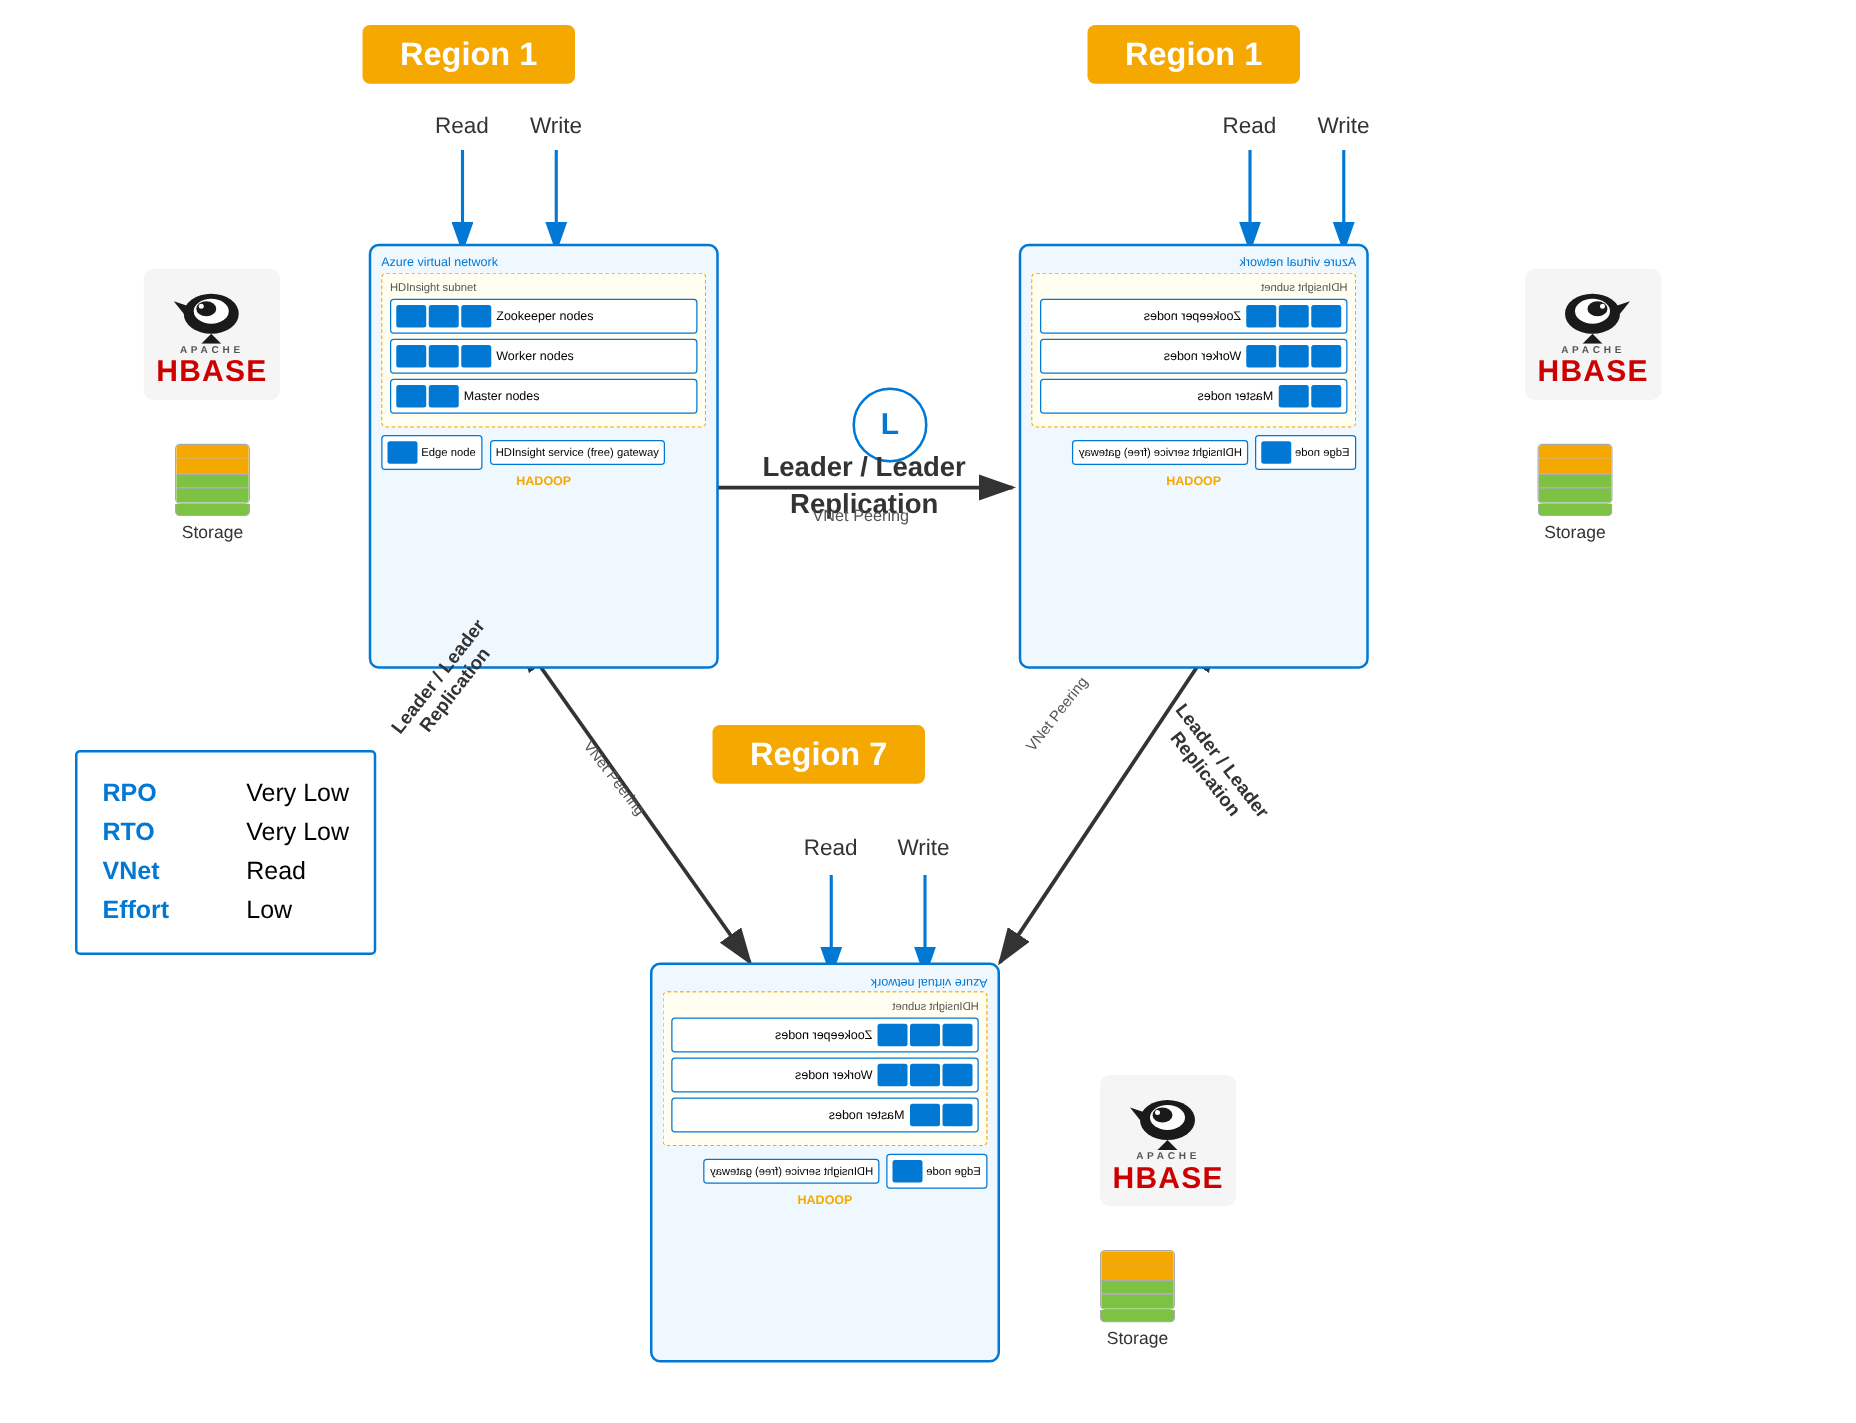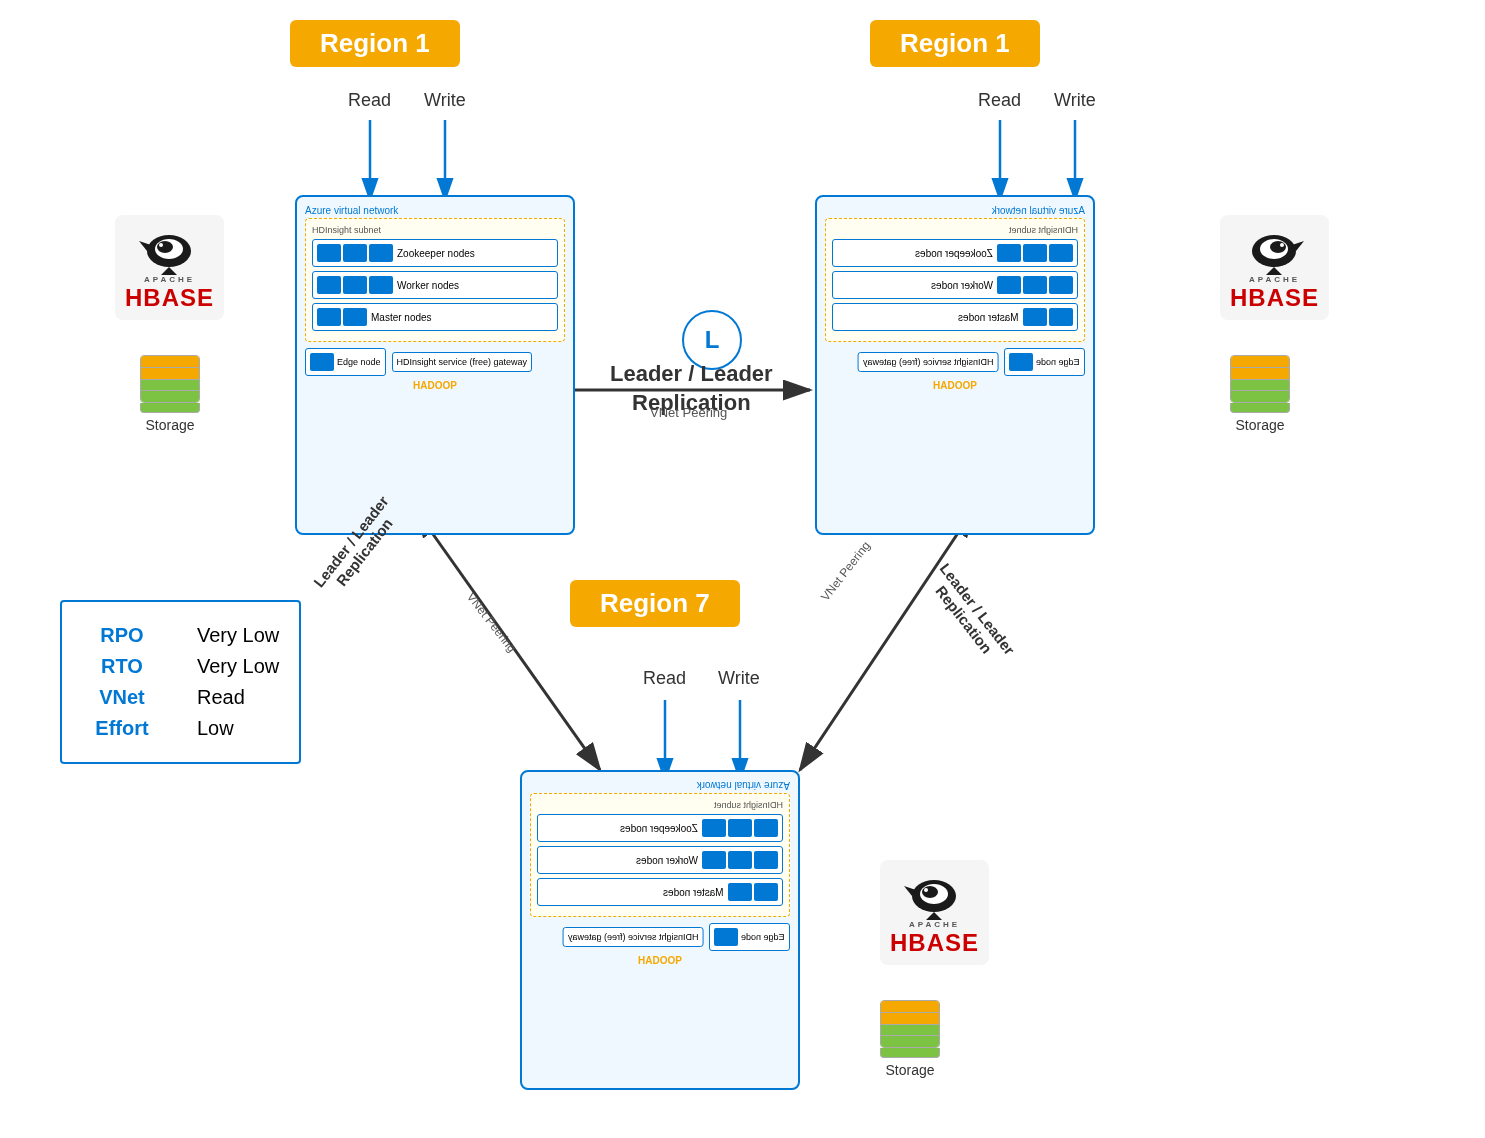--- a/index.html
+++ b/index.html
@@ -54,21 +54,20 @@
       padding: 14px 20px;
       background: white;
     }
 
     .info-row {
       display: flex;
       align-items: center;
       margin: 8px 0;
       font-size: 20px;
       font-weight: 500;
-      text-align: center;
     }
 
     .info-label {
       color: #0078D4;
       font-weight: bold;
       min-width: 80px;
     }
 
     .info-value {
       color: #000000;

